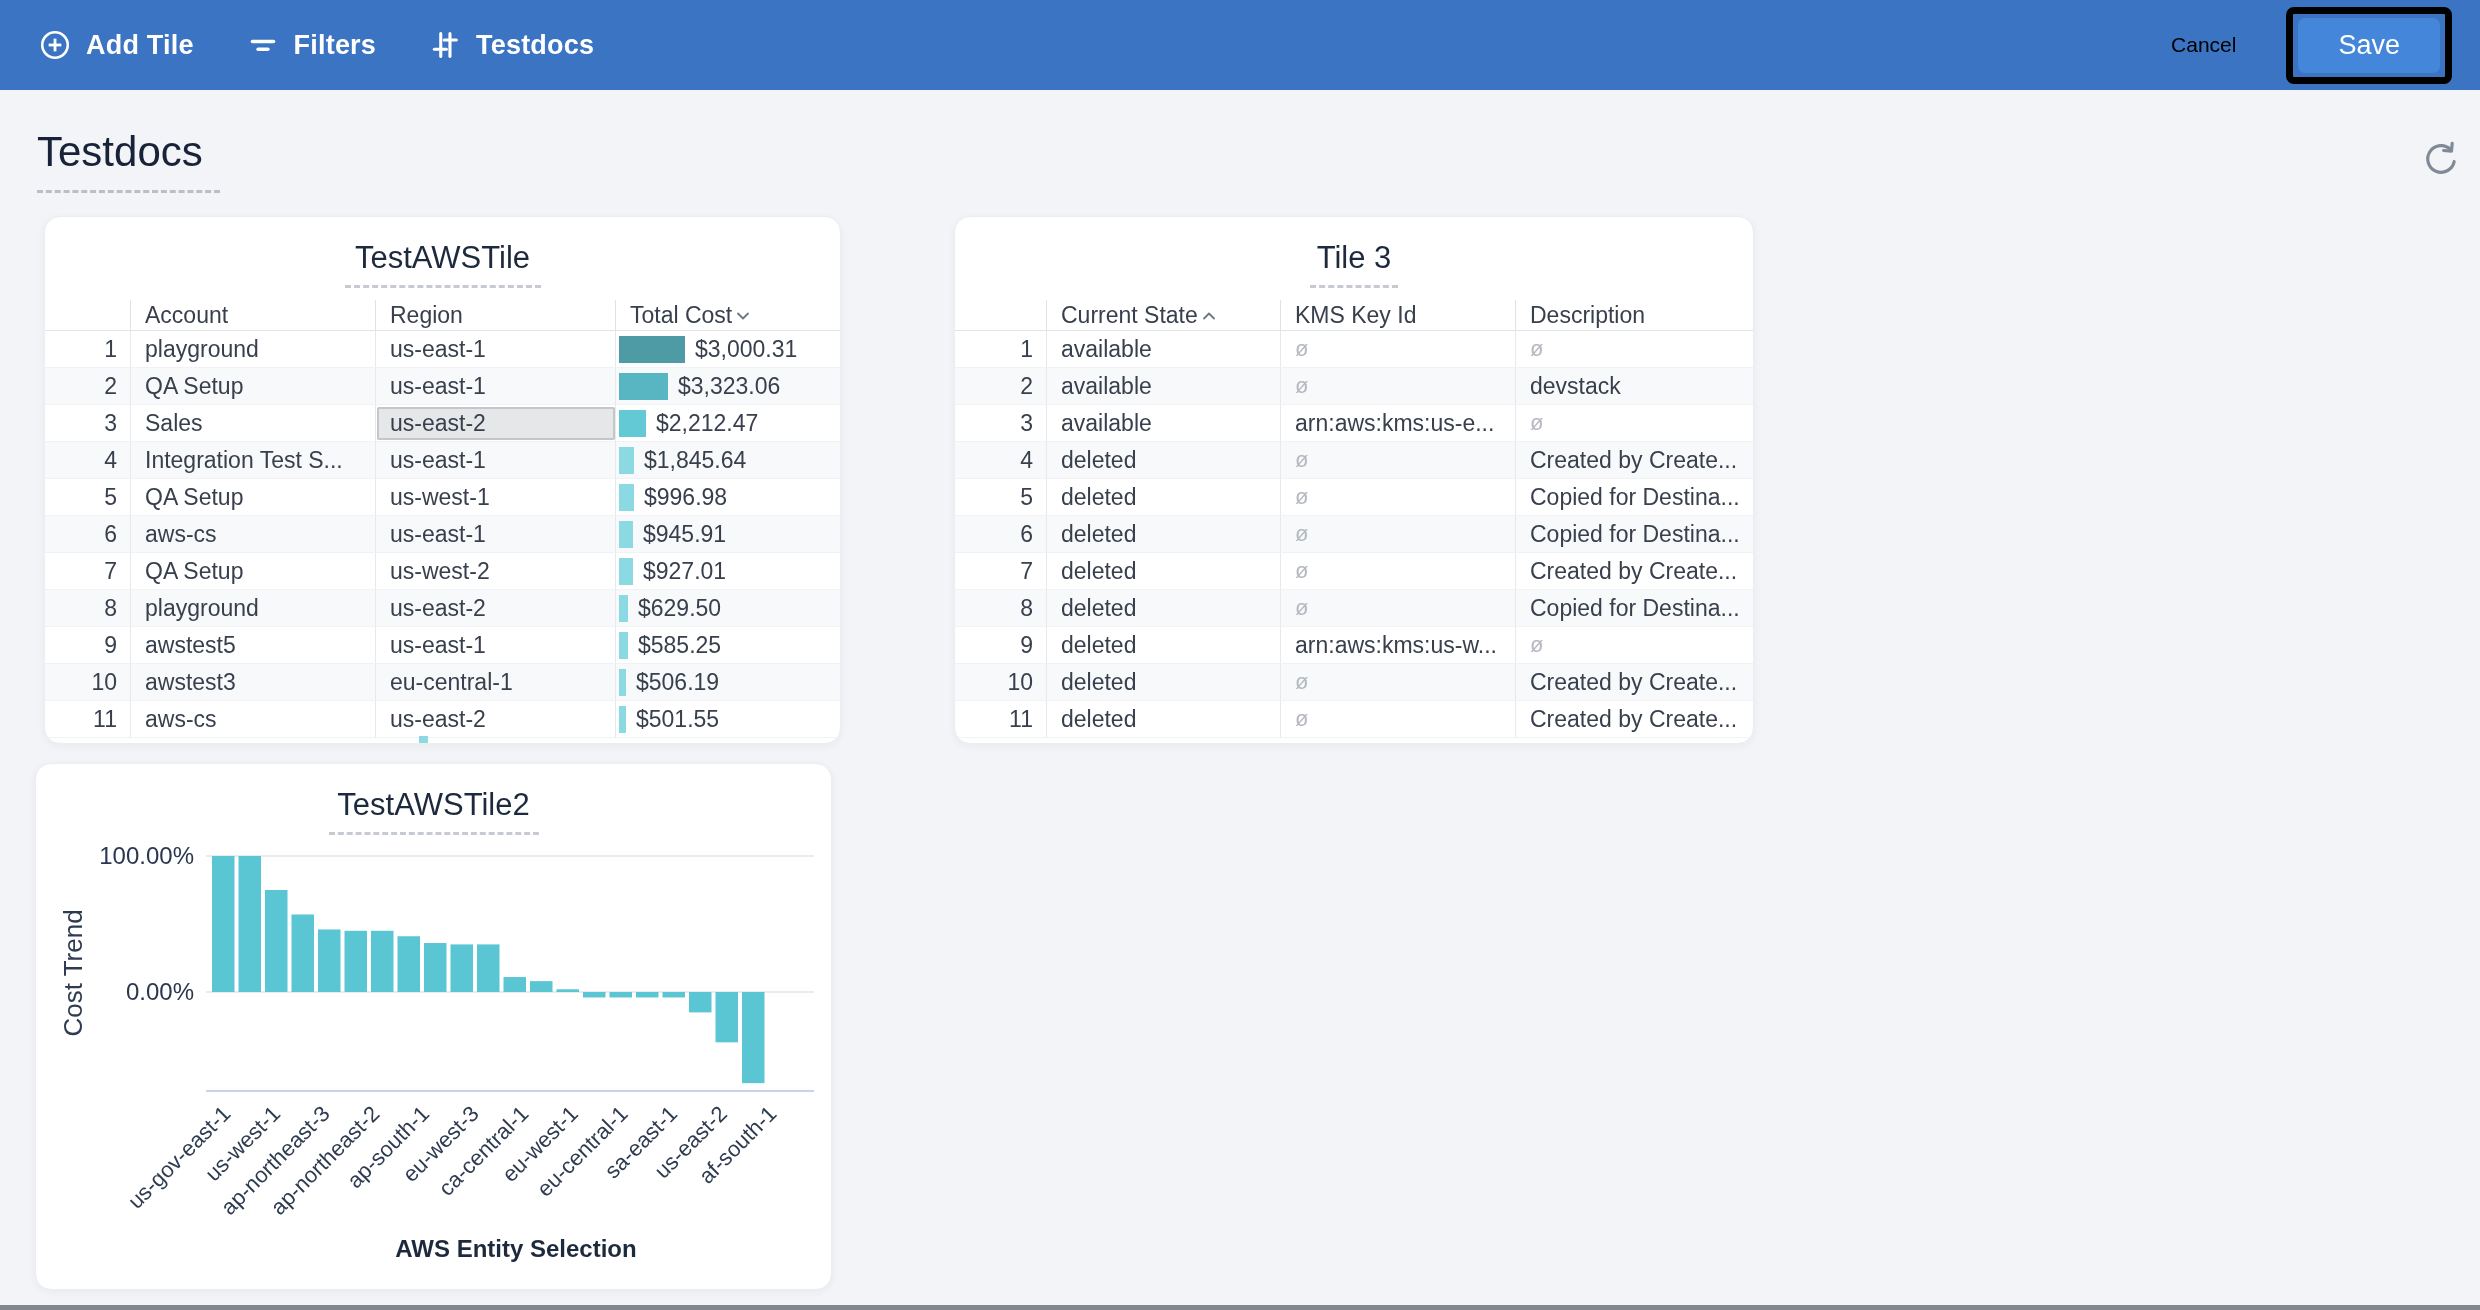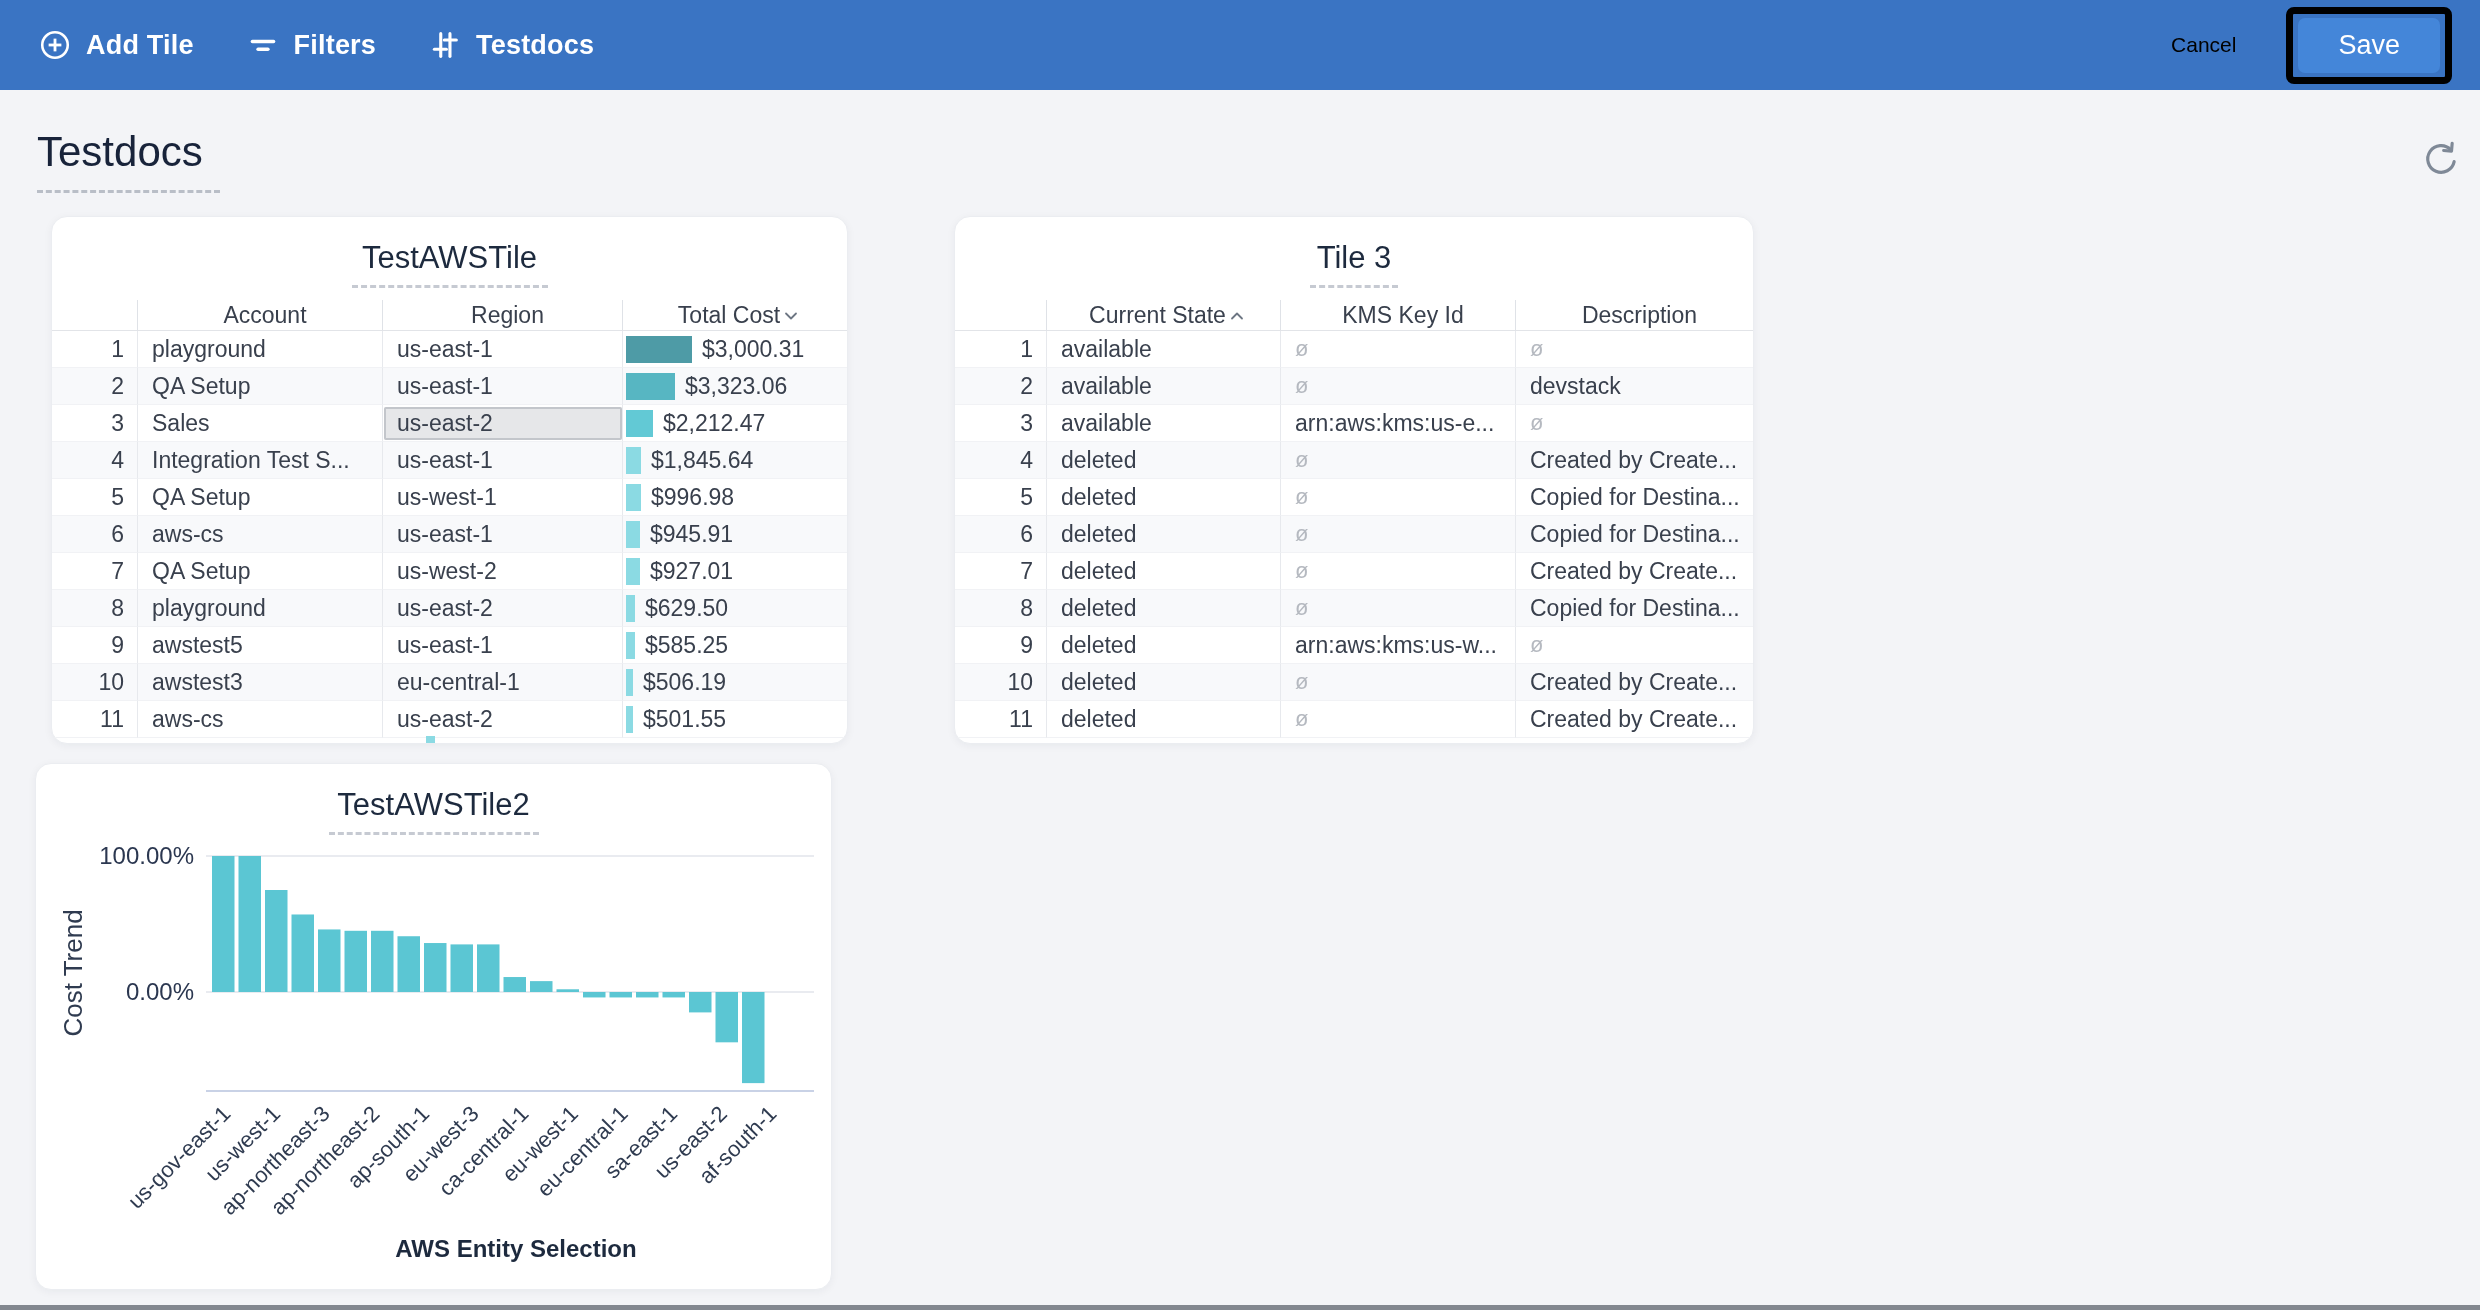--- a/index.html
+++ b/index.html
@@ -38,41 +38,41 @@
     position:absolute;left:37px;top:190px;width:183px;height:0;
     border-top:3px dashed #b9bec7;
   }
   .refresh-btn{position:absolute;left:2421px;top:139px;width:40px;height:40px;cursor:pointer;}
   
   .tile{
     position:absolute;background:#ffffff;border-radius:16px;
     border:1px solid #ebedf1;box-shadow:0 2px 8px rgba(25,35,60,.05);
     box-sizing:border-box;overflow:hidden;
   }
-  #tile-test-aws{left:51px;top:216px;width:797px;height:528px;}
+  #tile-test-aws{left:44px;top:216px;width:797px;height:528px;}
   #tile-3{left:954px;top:216px;width:800px;height:528px;}
   #tile-chart{left:35px;top:763px;width:797px;height:527px;}
   .tile-title{
     text-align:center;font-size:31px;font-weight:500;color:#1d2a3e;
     margin-top:22px;line-height:38px;
   }
   .tile-underline{margin:8px auto 0;border-top:3px dashed #c6cad2;height:0;}
   
   .grid{margin-top:12px;}
   .g-head,.g-row{display:grid;grid-template-columns:var(--cols);}
   .g-head{height:31px;}
   .g-row{height:37px;}
   .g-row.striped{background:#f8f9fb;}
   .gc{
     display:flex;align-items:center;box-sizing:border-box;
     padding-left:14px;font-size:23px;color:#39404d;
     border-right:1px solid #e7e9ed;overflow:hidden;white-space:nowrap;
   }
   .gc:last-child{border-right:none;}
-  .g-head .gc{font-weight:500;border-right:1px solid #dfe2e7;border-bottom:1px solid #e2e4e8;justify-content:center;padding-right:4px;}
+  .g-head .gc{font-weight:500;border-right:1px solid #dfe2e7;border-bottom:1px solid #e2e4e8;justify-content:flex-start;padding-right:4px;}
   .g-head .gc:last-child{border-right:none;}
   .g-row .gc{border-bottom:1px solid #f1f2f5;}
   .gc.gutter{justify-content:flex-end;padding-right:13px;padding-left:0;}
   .null-val{color:#b5b9c0;font-size:22px;}
   .cell-selected{background:#e6e7e9;box-shadow:inset 0 0 0 2px #c3c6cb;border-radius:2px;}
   .cost-bar{height:27px;margin-right:10px;flex:none;}
   .sort-ico{display:flex;align-items:center;}
   .partial-bar{position:absolute;}
   
   #chart-svg{display:block;margin-top:8px;}

